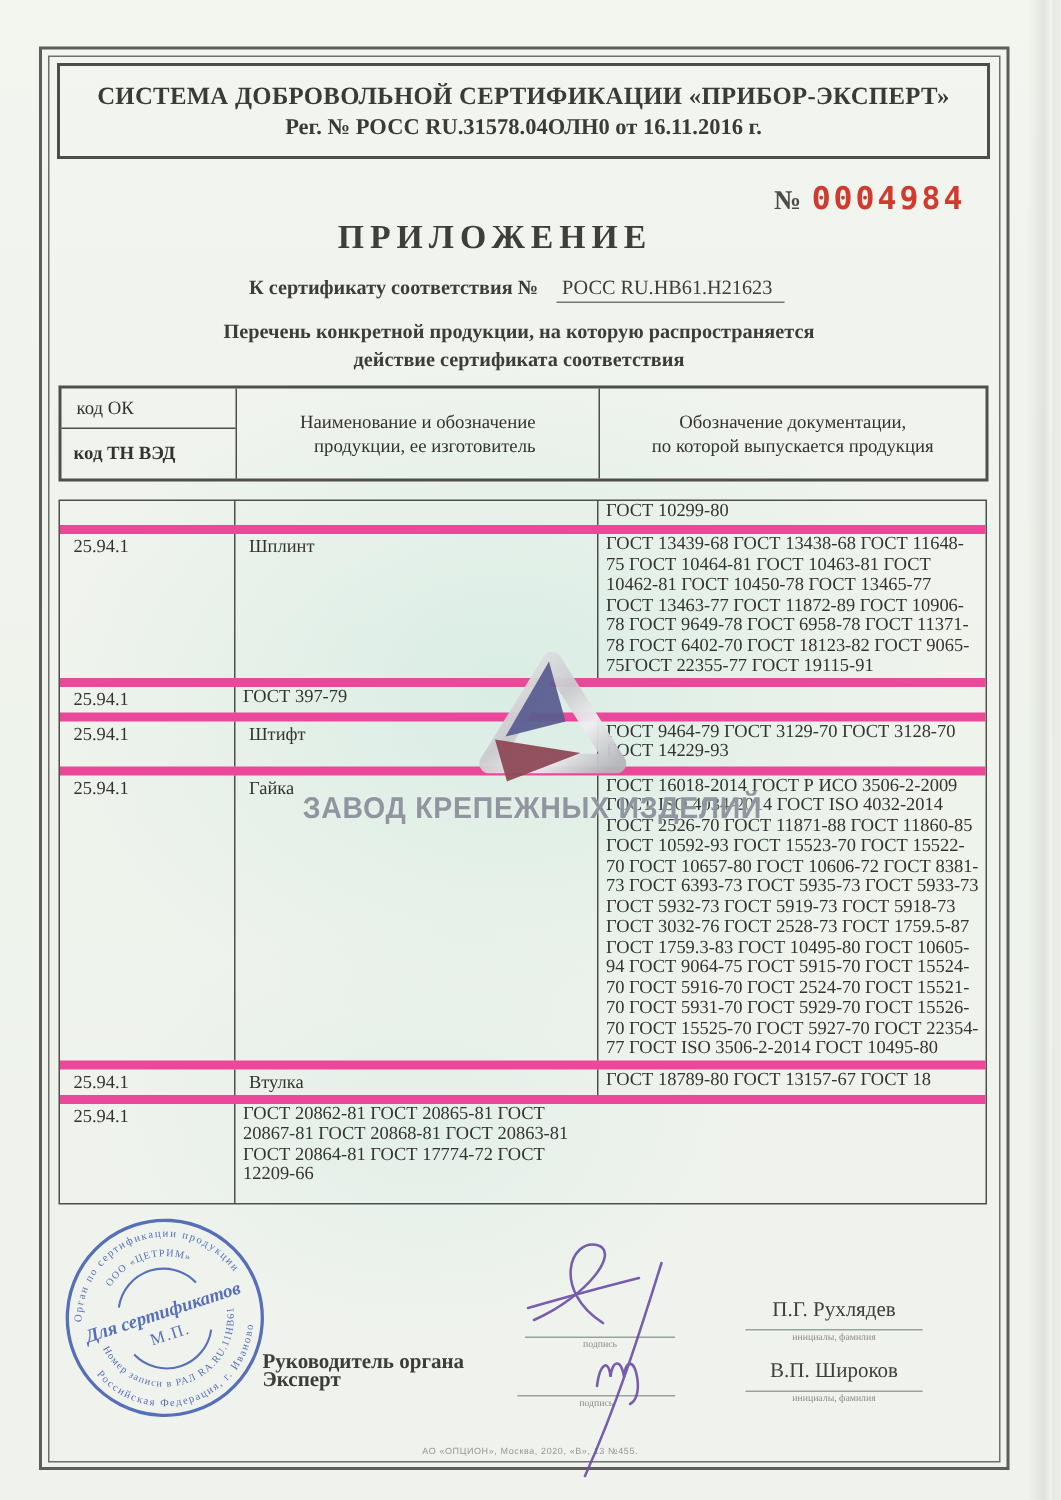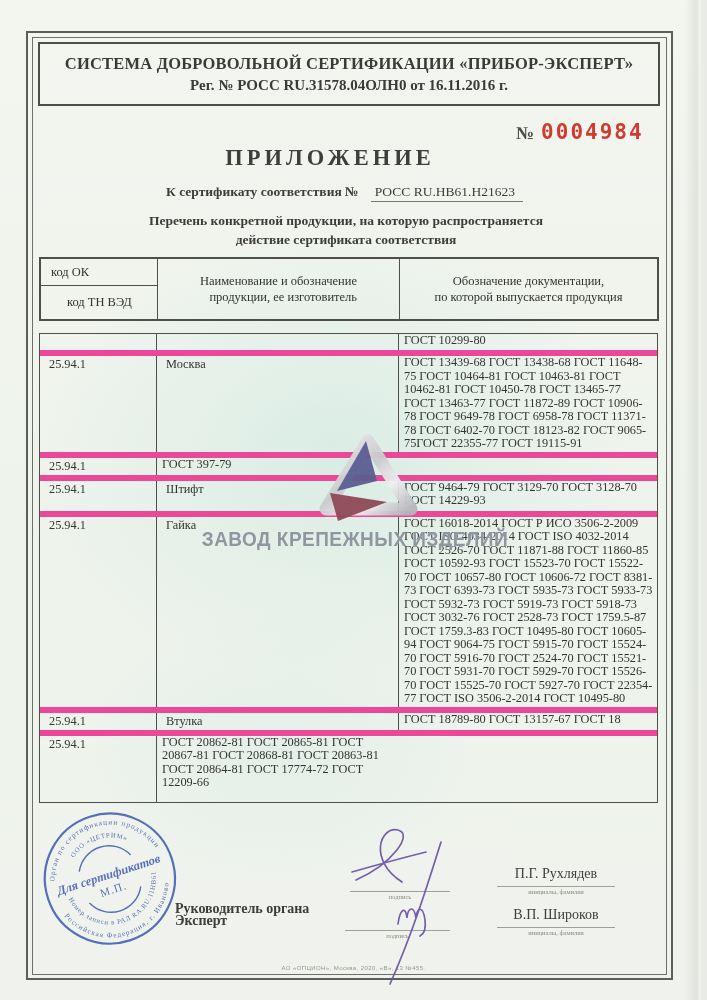--- a/index.html
+++ b/index.html
@@ -30,21 +30,21 @@
   .certline{position:absolute;left:166px;top:184px;z-index:2;font-size:13.5px;color:#3c3c3a;white-space:nowrap;}
   .cert-label{font-weight:bold;}
   .cert-value{display:inline-block;margin-left:12px;padding:0 8px 1px 4px;border-bottom:1px solid #77776f;}
   .subtitle{position:absolute;left:0;top:211px;width:692px;text-align:center;z-index:2;
         font-size:13.5px;font-weight:bold;color:#3c3c3a;white-space:pre-line;line-height:19px;}
 
   .thead{position:absolute;left:39px;top:257px;width:616px;height:60px;border:2px solid #4e4e4b;
         display:grid;grid-template-columns:117px 242px 1fr;z-index:2;font-size:12.5px;color:#333330;}
   .thead .c1{border-right:1.5px solid #4e4e4b;display:flex;flex-direction:column;}
   .thead .c1t{flex:1;border-bottom:1.5px solid #4e4e4b;display:flex;align-items:center;padding-left:10px;}
-  .thead .c1b{flex:1.25;display:flex;align-items:center;padding-left:26px;}
+  .thead .c1b{flex:1.25;display:flex;align-items:center;padding-left:8px;font-weight:bold;}
   .thead .c2{border-right:1.5px solid #4e4e4b;display:flex;align-items:center;justify-content:center;
         text-align:right;white-space:pre-line;line-height:16px;}
   .thead .c3{display:flex;align-items:center;justify-content:center;text-align:center;white-space:pre-line;line-height:16px;}
 
   .tdata{position:absolute;left:39px;top:333px;width:617px;border:1.5px solid #4e4e4b;z-index:2;
         font-size:12.3px;color:#34342f;}
   .trow{display:grid;grid-template-columns:117px 242px 1fr;border-bottom:6px solid #ec4899;}
   .trow:last-child{border-bottom:none;}
   .td{border-right:1px solid #4e4e4b;padding:1px 4px 1px 9px;}
   .td.docs{border-right:none;padding:0 3px 1px 5px;line-height:13.5px;}
@@ -120,21 +120,21 @@
   </div>
 
   <div class="tdata">
     <div class="trow r0">
       <div class="td"></div>
       <div class="td"></div>
       <div class="td docs">ГОСТ 10299-80</div>
     </div>
     <div class="trow r1">
       <div class="td">25.94.1</div>
-      <div class="td">Москва</div>
+      <div class="td">Шплинт</div>
       <div class="td docs">ГОСТ 13439-68 ГОСТ 13438-68 ГОСТ 11648-75 ГОСТ 10464-81 ГОСТ 10463-81 ГОСТ 10462-81 ГОСТ 10450-78 ГОСТ 13465-77 ГОСТ 13463-77 ГОСТ 11872-89 ГОСТ 10906-78 ГОСТ 9649-78 ГОСТ 6958-78 ГОСТ 11371-78 ГОСТ 6402-70 ГОСТ 18123-82 ГОСТ 9065-75ГОСТ 22355-77 ГОСТ 19115-91</div>
     </div>
     <div class="trow r2">
       <div class="td">25.94.1</div>
       <div class="td docs">ГОСТ 397-79</div>
     </div>
     <div class="trow r3">
       <div class="td">25.94.1</div>
       <div class="td">Штифт</div>
       <div class="td docs">ГОСТ 9464-79 ГОСТ 3129-70 ГОСТ 3128-70 ГОСТ 14229-93</div>

